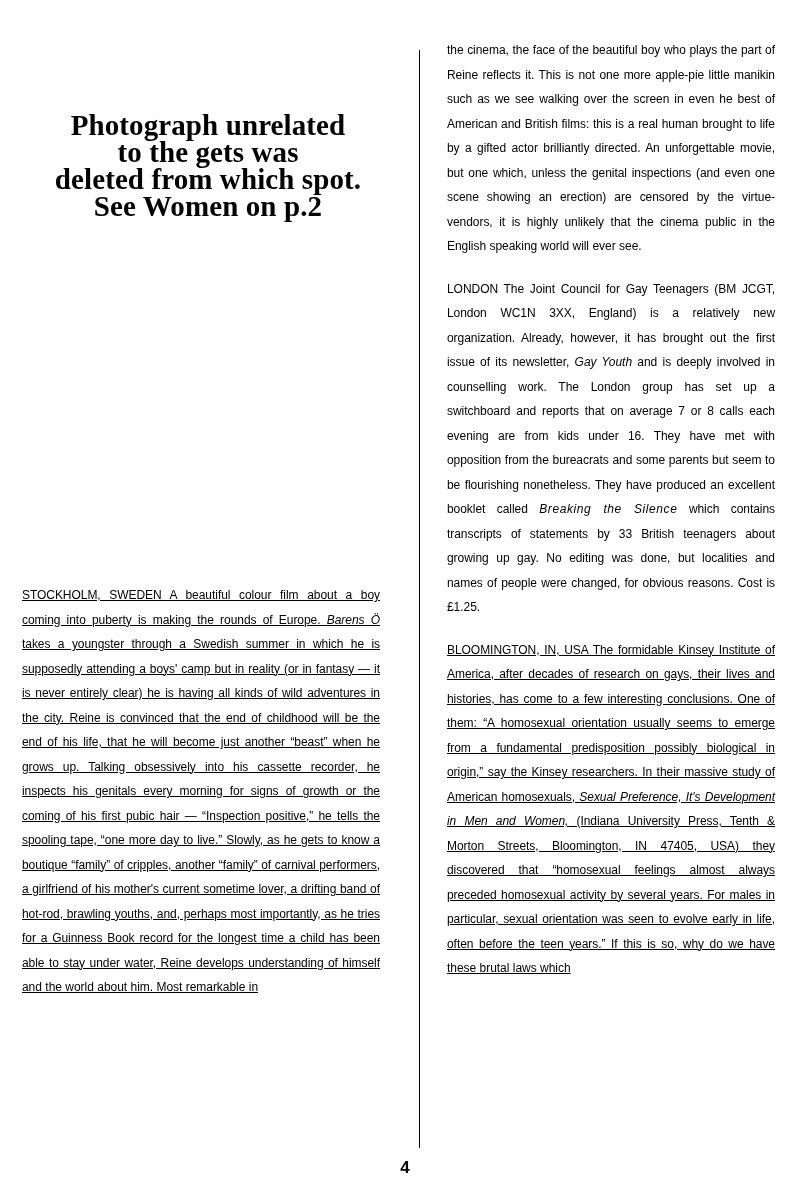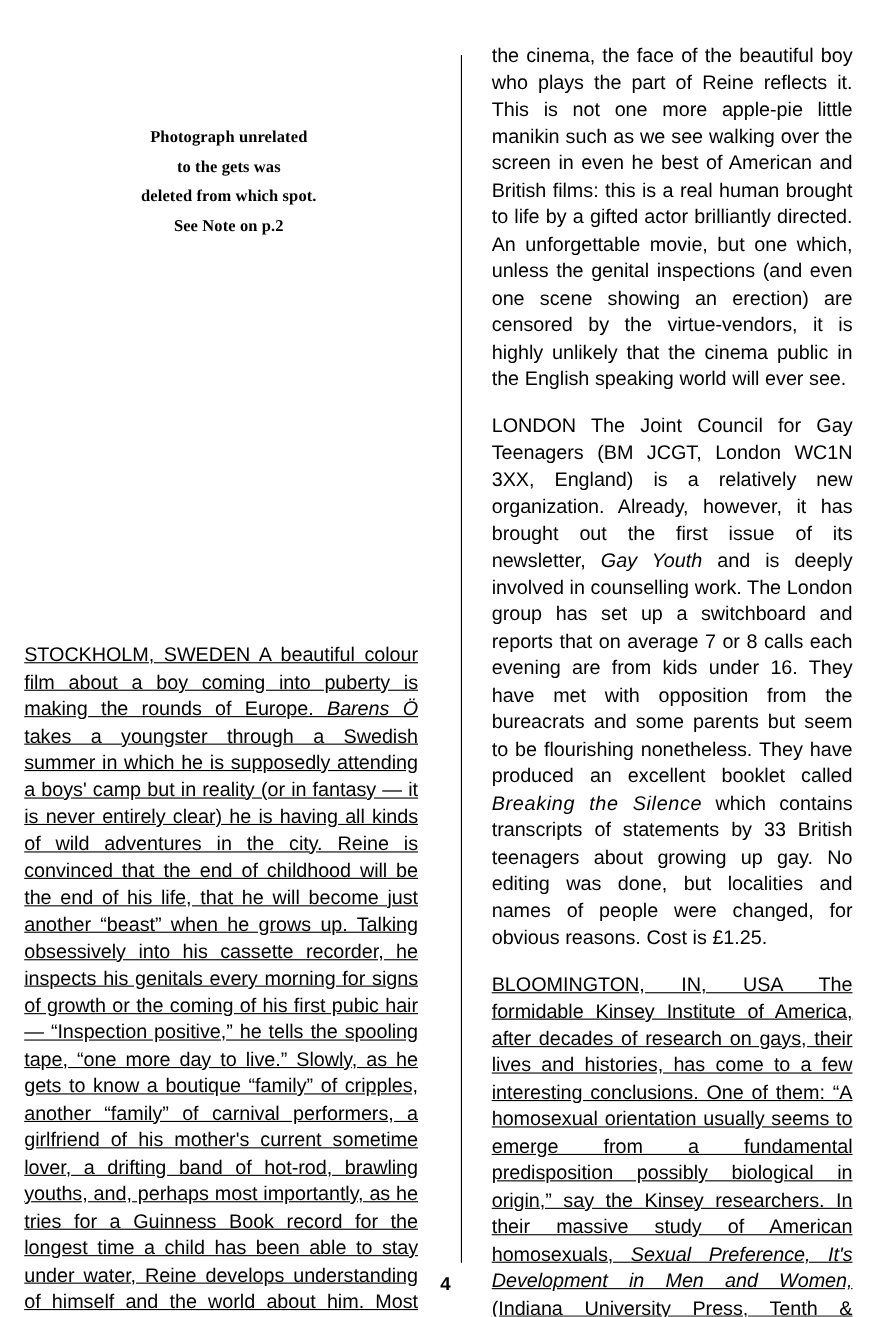--- a/index.html
+++ b/index.html
@@ -44,39 +44,39 @@
 
   
   .photo-note {
     position: absolute;
     left: 22px;
     top: 112px;
     width: 372px;
     text-align: center;
     font-family: "Liberation Serif", serif;
     font-weight: bold;
-    font-size: 15px;
+    font-size: 29px;
     line-height: 27px;
     letter-spacing: 0.1px;
     color: #000000;
   }
   .photo-note .nl { display: block; }
 
   
   .left-body {
     position: absolute;
     left: 22px;
     top: 583px;
     width: 374px;
   }
 
   
   p.body {
     margin: 0 16px 18px 0;
-    font-size: 18px;
+    font-size: 12px;
     line-height: 24.5px;
     text-align: justify;
     text-justify: inter-word;
     letter-spacing: -0.05px;
     word-spacing: 0.2px;
   }
   p.body:last-child { margin-bottom: 0; text-decoration: underline; }
 
   p.body i, p.body em {
     font-style: italic;
@@ -101,21 +101,21 @@
 <body>
 
 <div class="page">
 
   <div class="column-rule"></div>
 
   <div class="photo-note">
     <span class="nl">Photograph unrelated</span>
     <span class="nl">to the gets was</span>
     <span class="nl">deleted from which spot.</span>
-    <span class="nl">See Note on p.2</span>
+    <span class="nl">See Women on p.2</span>
   </div>
 
   <div class="left-body">
     <p class="body"><span>STOCKHOLM, SWEDEN A beautiful colour film about a boy coming into puberty is making the rounds of Europe. </span><i>Barens Ö</i><span> takes a youngster through a Swedish summer in which he is supposedly attending a boys' camp but in reality (or in fantasy — it is never entirely clear) he is having all kinds of wild adventures in the city. Reine is convinced that the end of childhood will be the end of his life, that he will become just another “beast” when he grows up. Talking obsessively into his cassette recorder, he inspects his genitals every morning for signs of growth or the coming of his first pubic hair — “Inspection positive,” he tells the spooling tape, “one more day to live.” Slowly, as he gets to know a boutique “family” of cripples, another “family” of carnival performers, a girlfriend of his mother's current sometime lover, a drifting band of hot-rod, brawling youths, and, perhaps most importantly, as he tries for a Guinness Book record for the longest time a child has been able to stay under water, Reine develops understanding of himself and the world about him. Most remarkable in</span></p>
   </div>
 
   <div class="col col-right">
 
     <p class="body">the cinema, the face of the beautiful boy who plays the part of Reine reflects it. This is not one more apple-pie little manikin such as we see walking over the screen in even he best of American and British films: this is a real human brought to life by a gifted actor brilliantly directed. An unforgettable movie, but one which, unless the genital inspections (and even one scene showing an erection) are censored by the virtue-vendors, it is highly unlikely that the cinema public in the English speaking world will ever see.</p>
 

